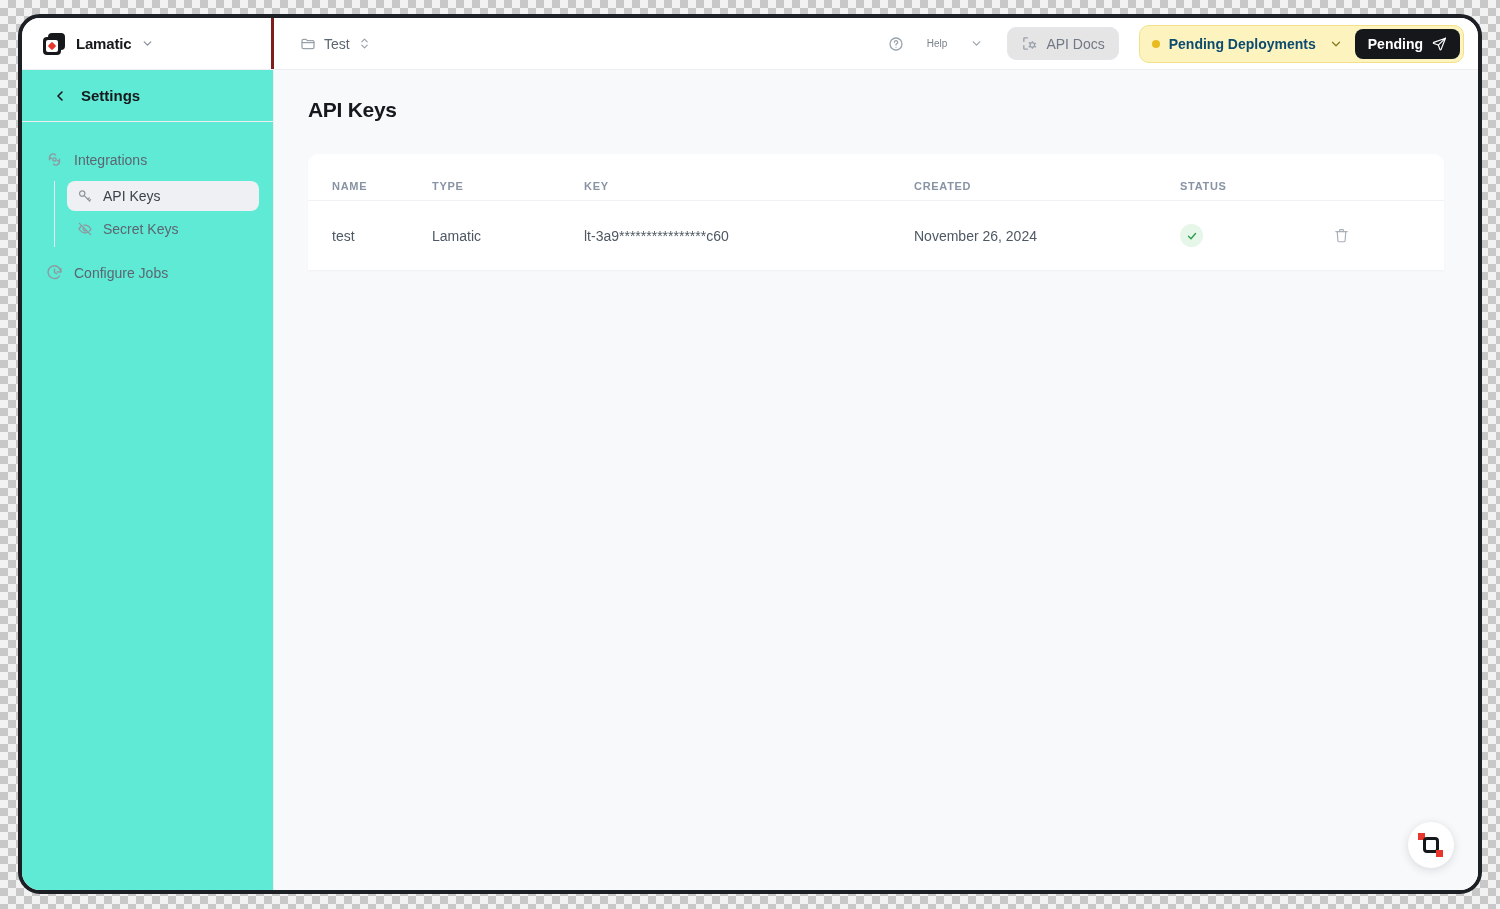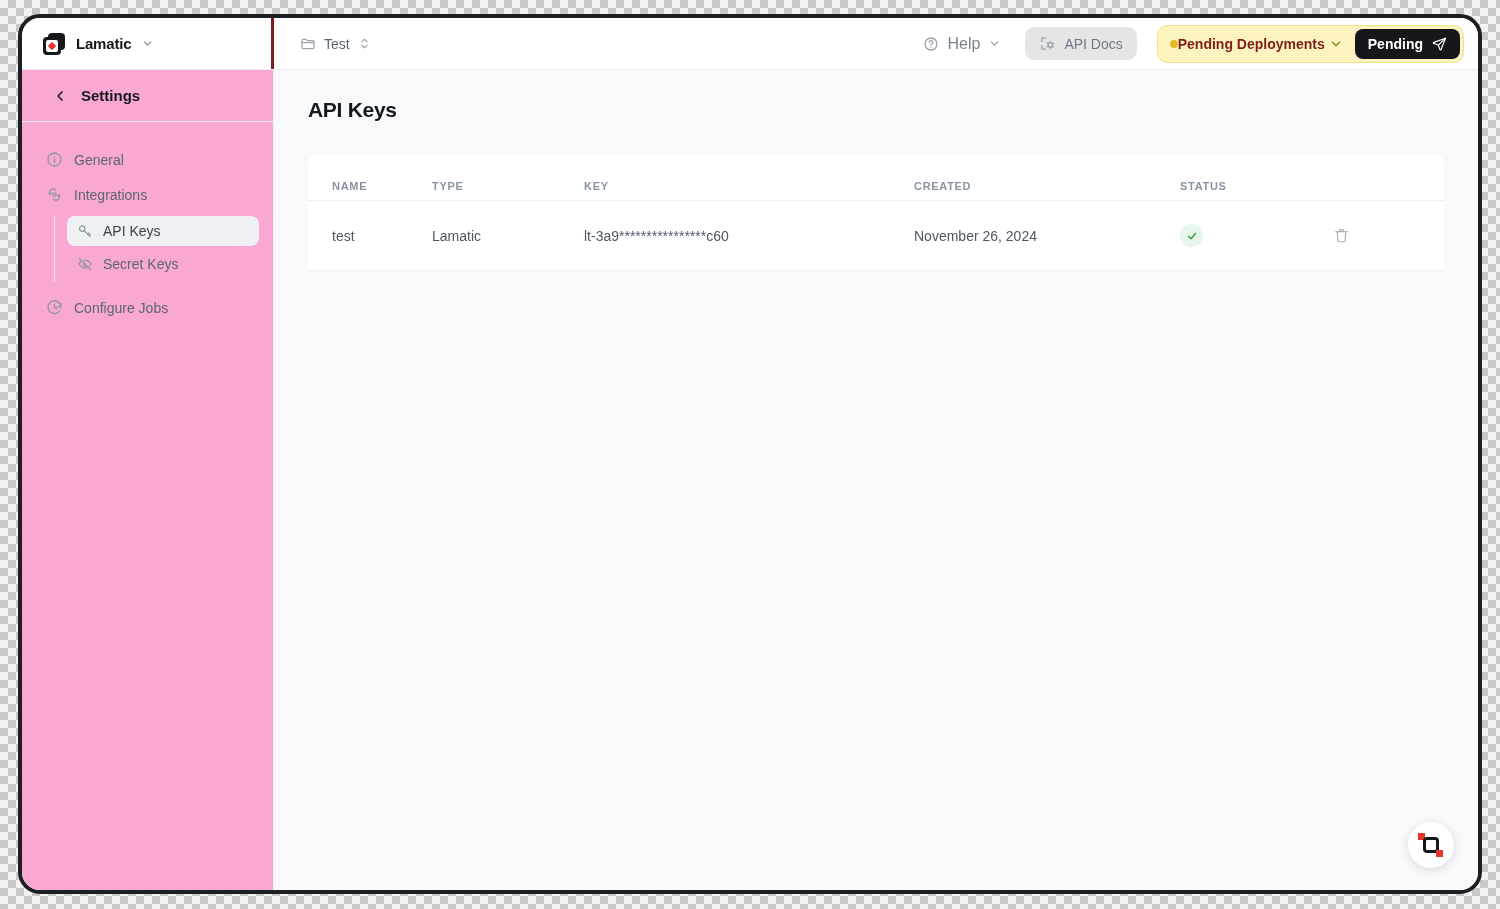--- a/index.html
+++ b/index.html
@@ -128,22 +128,22 @@
     padding: 5px 8px;
     border-radius: 7px;
     cursor: pointer;
   }
 
   .spacer { flex: 1; }
 
   .help-btn {
     display: flex;
     align-items: center;
-    gap: 8px;
-    font-size: 16px;
+    gap: 23px;
+    font-size: 10px;
     color: #7b838d;
     padding: 6px 8px;
     border-radius: 7px;
     cursor: pointer;
   }
 
   .apidocs-btn {
     display: flex;
     align-items: center;
     gap: 8px;
@@ -164,24 +164,25 @@
     border: 1px solid #f2e08a;
     border-radius: 10px;
     padding: 3px;
     margin-left: 10px;
     gap: 2px;
   }
 
   .pending-chunk {
     display: flex;
     align-items: center;
+    gap: 9px;
     padding: 4px 10px 4px 9px;
     font-size: 14px;
     font-weight: 700;
-    color: #7f1d1d;
+    color: #0c4a6e;
     cursor: pointer;
     border-radius: 7px;
   }
   .pending-dot {
     width: 8px; height: 8px;
     border-radius: 50%;
     background: #e8bb22;
     flex-shrink: 0;
   }
 
@@ -203,21 +204,21 @@
   
   .body-wrap {
     flex: 1;
     display: flex;
     min-height: 0;
   }
 
   .sidebar {
     width: 252px;
     min-width: 252px;
-    background: #f9a8d4;
+    background: #5eead4;
     border-right: 1px solid #eceef1;
     display: flex;
     flex-direction: column;
   }
 
   .sidebar-head {
     height: 52px;
     min-height: 52px;
     display: flex;
     align-items: center;
@@ -508,30 +509,20 @@
         <span class="back-chev">
           <svg width="16" height="16" viewBox="0 0 24 24" fill="none" stroke="currentColor" stroke-width="2.4" stroke-linecap="round" stroke-linejoin="round">
               <polyline points="15 18 9 12 15 6"></polyline>
             </svg>
         </span>
         <span class="title">Settings</span>
       </div>
 
       <div class="sidebar-nav">
 
-        <div class="nav-item">
-          <span class="ico">
-            <svg width="17" height="17" viewBox="0 0 24 24" fill="none" stroke="currentColor" stroke-width="1.9" stroke-linecap="round">
-                <circle cx="12" cy="12" r="9.2"></circle>
-                <line x1="12" y1="11" x2="12" y2="16.5"></line>
-                <circle cx="12" cy="7.7" r="0.9" fill="currentColor" stroke="none"></circle>
-              </svg>
-          </span>
-          <span>General</span>
-        </div>
 
         <div class="nav-item">
           <span class="ico">
             <svg width="17" height="17" viewBox="0 0 24 24" fill="none" stroke="currentColor" stroke-width="1.9" stroke-linecap="round" stroke-linejoin="round">
                 <path d="M5 9a5 5 0 0 1 8.5-3.5"></path>
                 <path d="M19 15a5 5 0 0 1-8.5 3.5"></path>
                 <path d="M5 9v3.5M5 9l2.6 1.6"></path>
                 <path d="M19 15v-3.5M19 15l-2.6-1.6"></path>
                 <circle cx="12" cy="12" r="2.4"></circle>
               </svg>

